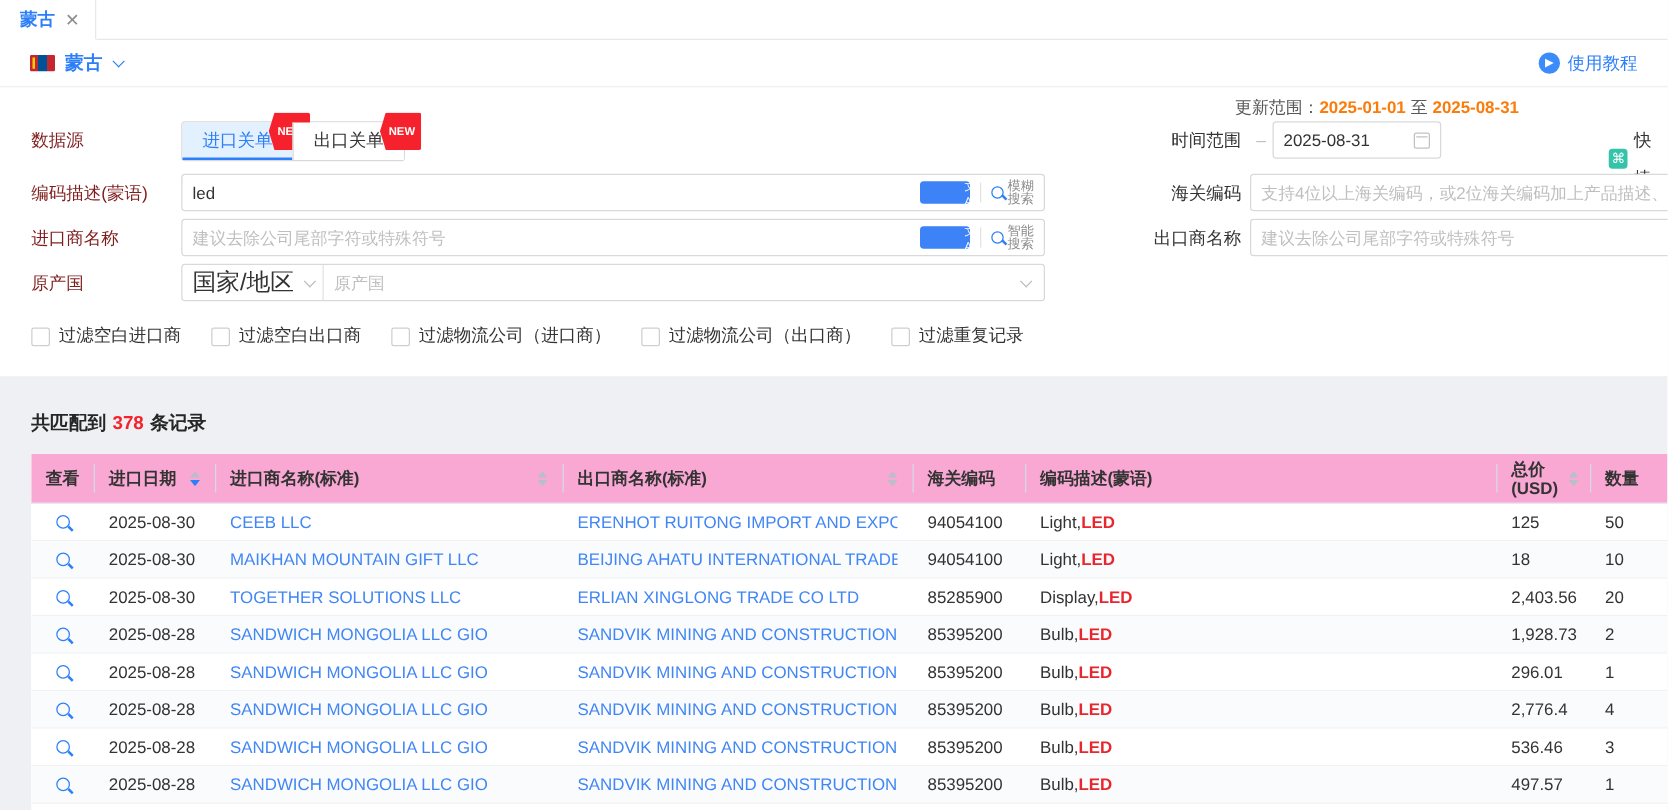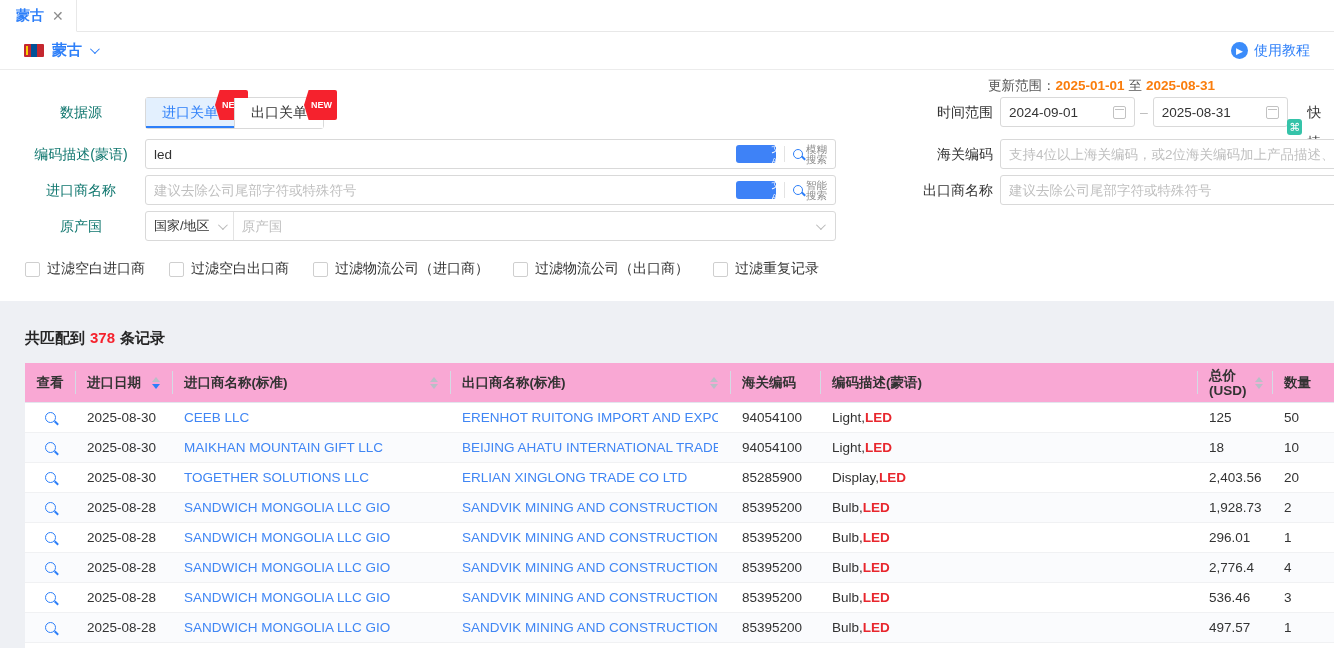--- a/index.html
+++ b/index.html
@@ -20,21 +20,21 @@
   .flag::after { content:''; position:absolute; left:2px; top:2px; width:2px; height:9px; background:#f9cf02; }
   .country { color:#2d7ff9; font-weight:bold; font-size:15px; margin-left:8px; }
   .chev { display:inline-block; width:7px; height:7px; border-right:1.6px solid #2d7ff9; border-bottom:1.6px solid #2d7ff9;
     transform:rotate(45deg) translateY(-2px); margin-left:8px; }
   .tutorial { margin-left:auto; display:flex; align-items:center; gap:6px; color:#2d7ff9; cursor:pointer; }
   .tut-icon { width:17px; height:17px; border-radius:50%; background:#3b8cfa; color:#fff; font-size:9px;
     display:flex; align-items:center; justify-content:center; }
 
   
   .filterpanel { position:relative; height:231px; background:#fff; }
-  .flabel { position:absolute; width:112px; text-align:center; line-height:30px; color:#0f766e; }
+  .flabel { position:absolute; width:112px; text-align:left; line-height:30px; color:#7f1d1d; }
   .frlabel { position:absolute; text-align:right; line-height:30px; color:#333; }
 
   .seg { position:absolute; left:145px; top:27px; display:flex; border:1px solid #d9d9d9; border-radius:3px; }
   .seg-item { position:relative; padding:0 16px; line-height:28px; font-size:14px; background:#fff; cursor:pointer; }
   .seg-item.active { background:#e3f0fe; color:#2d7ff9; border-bottom:2px solid #2d7ff9; }
   .seg-item + .seg-item { border-left:1px solid #d9d9d9; }
   .new-badge { position:absolute; top:-8px; right:-14px; background:#f5222d; color:#fff; font-size:9px; font-weight:bold;
     padding:1px 5px 1px 7px; border-radius:2px; clip-path:polygon(14% 0,100% 0,100% 100%,14% 100%,0 50%); }
 
   .update-range { position:absolute; left:988px; top:7px; font-size:13.5px; color:#595959; white-space:nowrap; }
@@ -58,21 +58,21 @@
   .finput .ival::placeholder { color:#bfbfbf; }
   .trans-icon { width:38px; height:18px; background:#3e82f7; border-radius:3px; color:#fff; font-size:9px;
     display:flex; align-items:center; justify-content:center; flex:none; cursor:pointer;padding-left:40px; }
   .suffix-div { width:1px; height:16px; background:#e3e3e3; margin:0 8px; flex:none; }
   .mini-mag { width:10px; height:10px; border:1.7px solid #2d7ff9; border-radius:50%; position:relative; flex:none; margin-right:3px; cursor:pointer; }
   .mini-mag::after { content:''; position:absolute; width:5px; height:1.7px; background:#2d7ff9;
     right:-4px; bottom:-1px; transform:rotate(45deg); }
   .search-mode { font-size:10.5px; line-height:10.5px; color:#8c8c8c; white-space:pre-line; flex:none; cursor:pointer; }
 
   .origin-select { display:flex; align-items:center; padding:0 8px; border-right:1px solid #e3e3e3; height:100%;
-    color:#333; font-size:13px; gap:8px; flex:none; cursor:pointer; }
+    color:#333; font-size:19px; gap:8px; flex:none; cursor:pointer; }
   .gray-chev { width:7px; height:7px; border-right:1.4px solid #b9b9b9; border-bottom:1.4px solid #b9b9b9;
     transform:rotate(45deg) translateY(-2px); }
 
   .checks { position:absolute; left:25px; top:190px; display:flex; gap:24px; align-items:flex-start; }
   .check { display:flex; align-items:center; gap:7px; cursor:pointer; }
   .box { width:15px; height:15px; border:1px solid #cfcfcf; border-radius:2px; background:#fff; }
 
   .notch { position:absolute; left:838px; bottom:-15px; width:86px; height:15px; background:#fff;
     clip-path:polygon(0 0,100% 0,80% 100%,20% 100%); display:flex; align-items:flex-start; justify-content:center; cursor:pointer; }
   .notch .gray-chev { margin-top:2px; }
@@ -144,24 +144,20 @@
       <span class="new-badge">NEW</span>
     </div>
   </div>
 
   <div class="update-range">
     <span>更新范围：</span><span class="ur-date">2025-01-01</span><span class="ur-sep">至</span><span class="ur-date">2025-08-31</span>
   </div>
 
   <div class="frlabel" style="left:933px; width:60px; top:27px;">时间范围</div>
   <div style="position:absolute; left:1000px; top:27px; display:flex; align-items:center;">
-    <div class="dateinput">
-      <span class="dval">2024-09-01</span>
-      <span class="cal-icon"></span>
-    </div>
     <span class="range-sep">–</span>
     <div class="dateinput">
       <span class="dval">2025-08-31</span>
       <span class="cal-icon"></span>
     </div>
   </div>
   <div class="quick">
     <span class="quick-icon">⌘</span>
     <span>快捷</span>
   </div>

